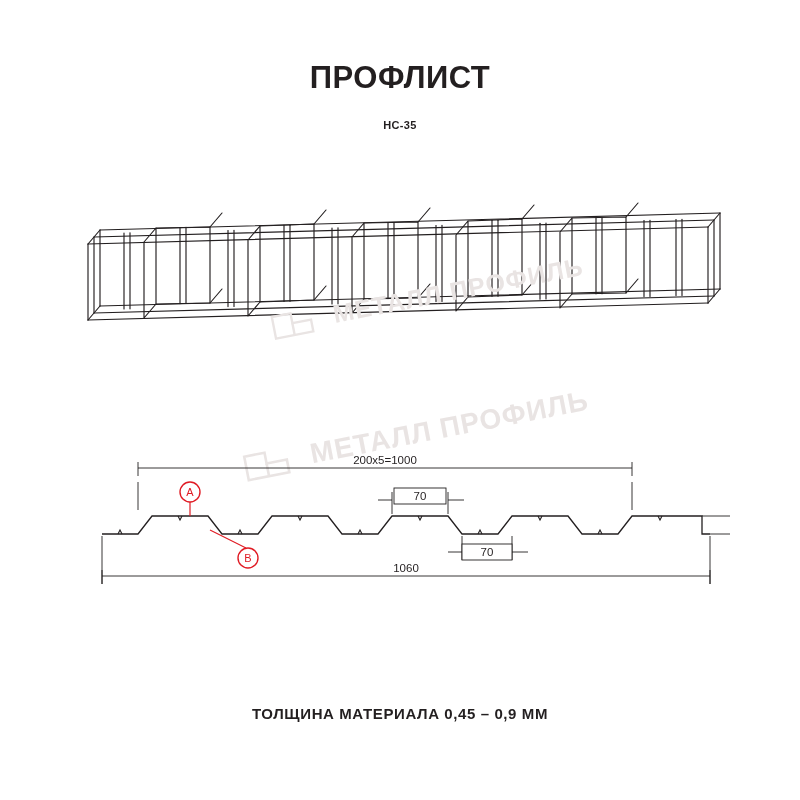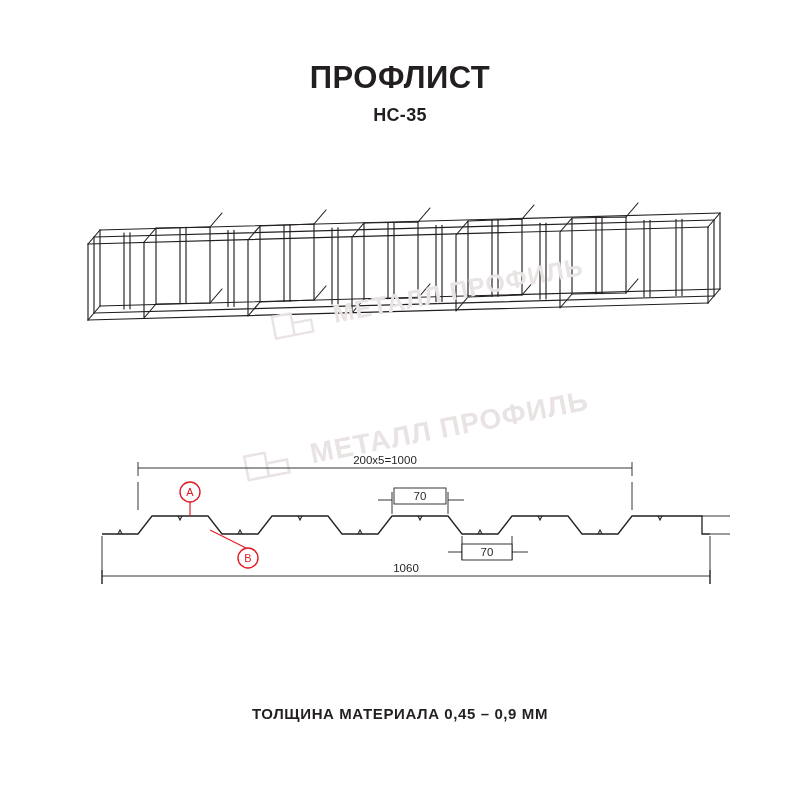--- a/index.html
+++ b/index.html
@@ -28,22 +28,22 @@
     text-align: center;
   }
   .main-title {
     font-size: 31px;
     font-weight: bold;
     letter-spacing: 0.5px;
     line-height: 1;
     color: #231f20;
   }
   .sub-title {
-    margin-top: 12px;
-    font-size: 18px;
+    margin-top: 26px;
+    font-size: 11px;
     font-weight: bold;
     color: #231f20;
     letter-spacing: 0.3px;
   }
   
   .iso-wrap {
     position: absolute;
     top: 195px;
     left: 60px;
     width: 700px;

